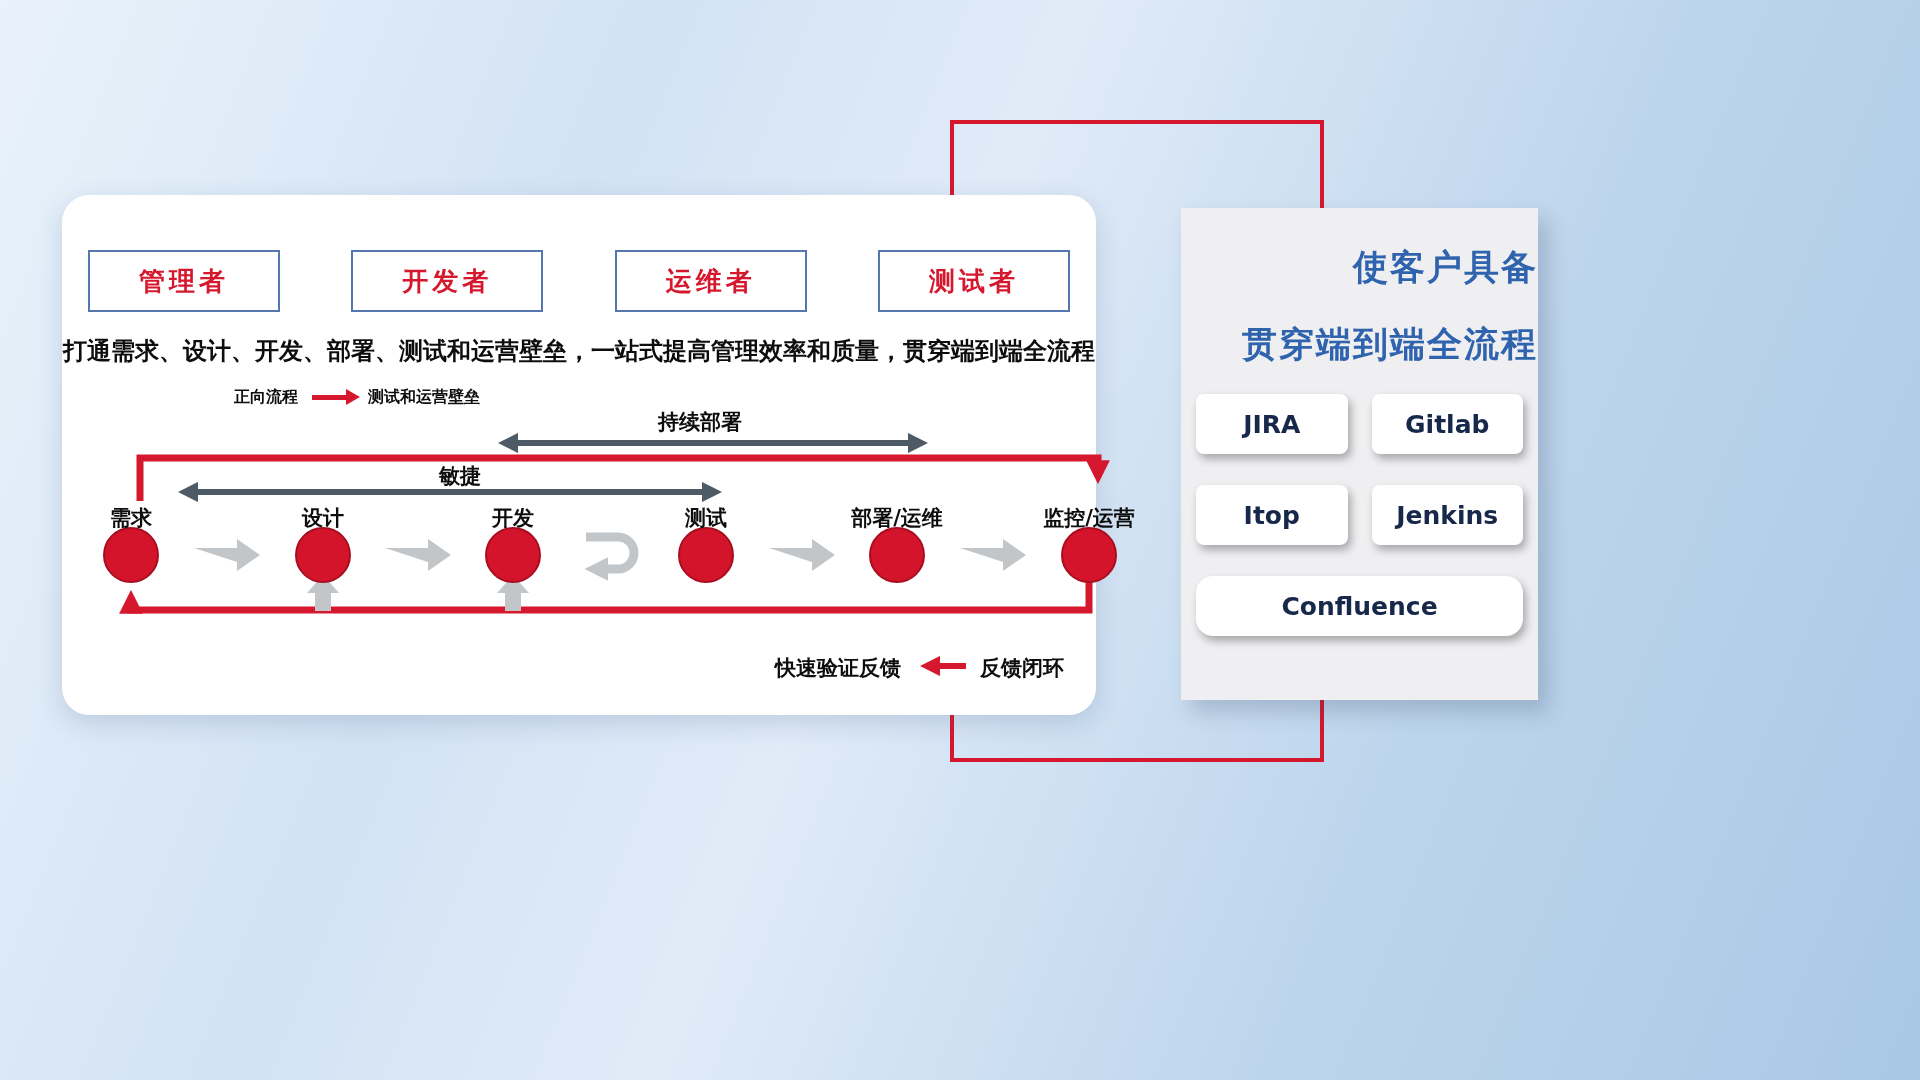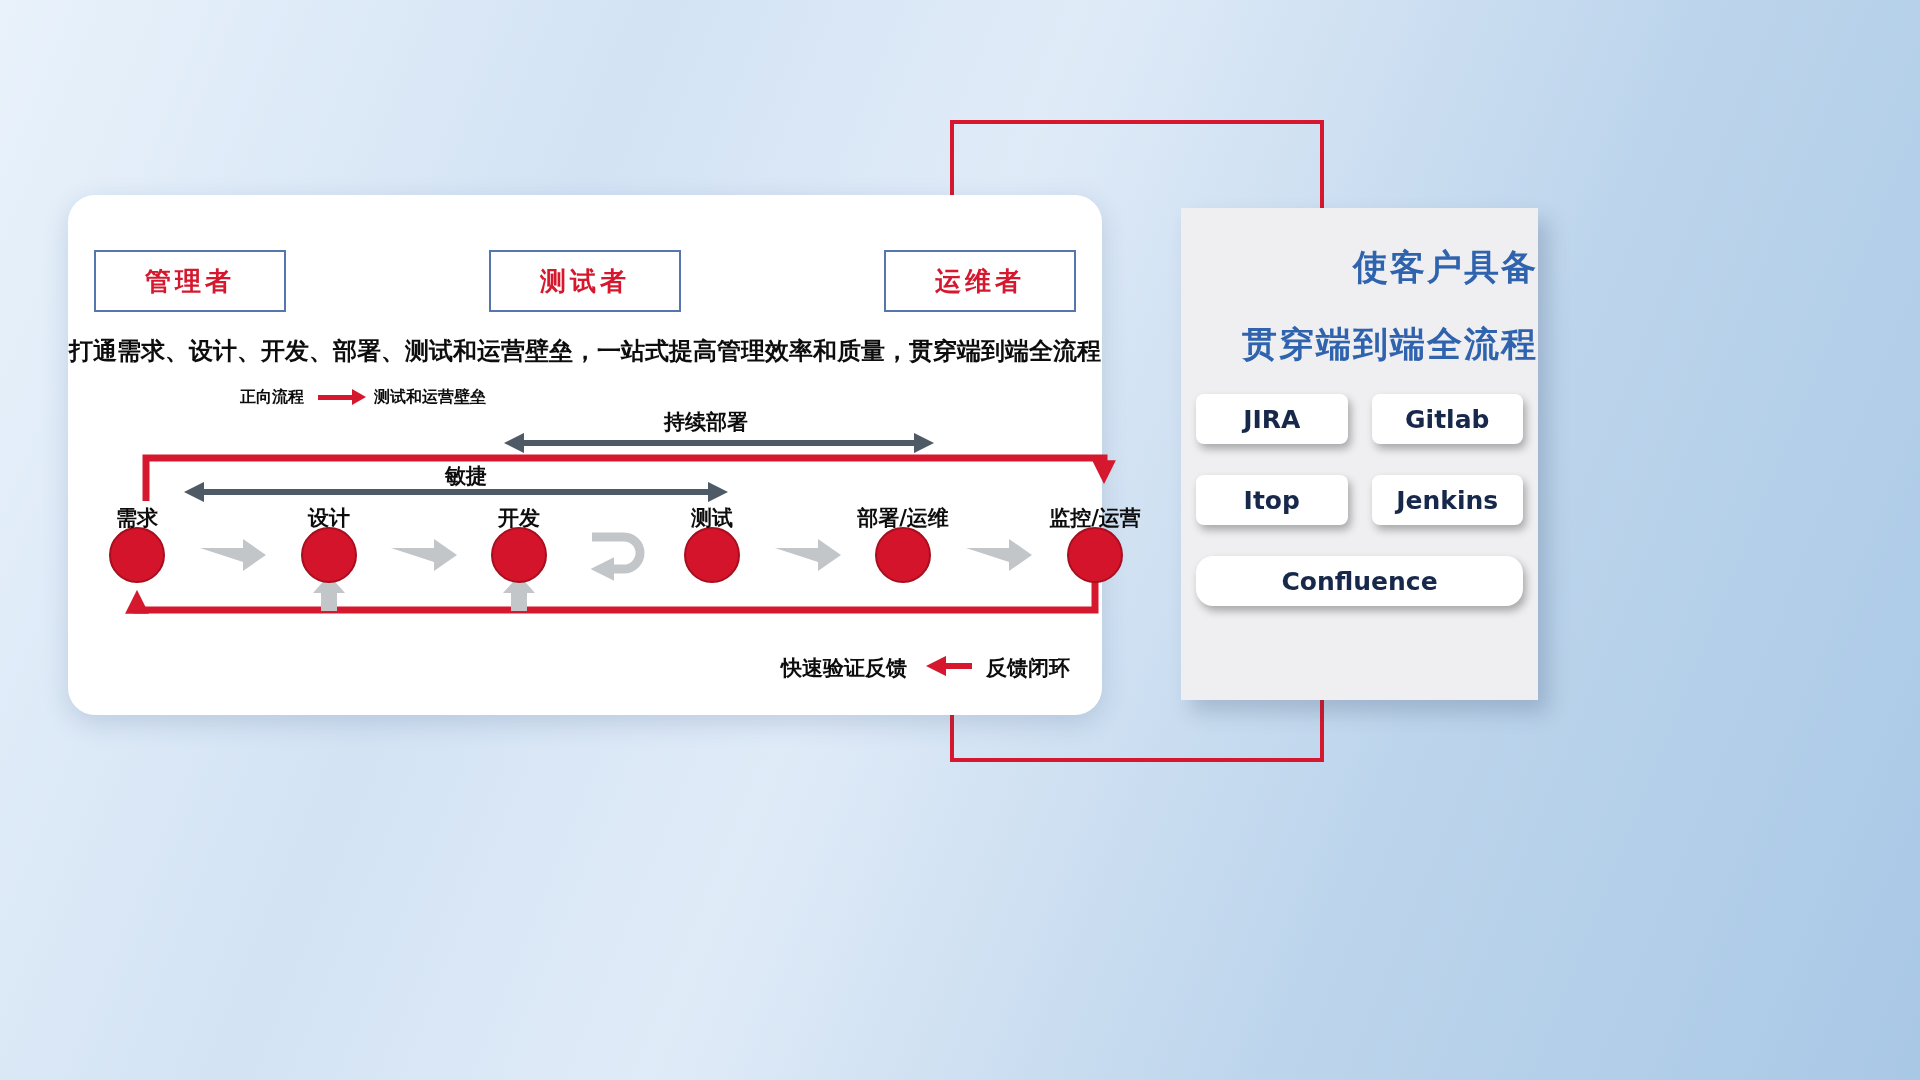--- a/index.html
+++ b/index.html
@@ -7,21 +7,21 @@
   }
   *{box-sizing:border-box;margin:0;padding:0;}
   html,body{margin:0;}
   .stage{
     position:relative;width:1920px;height:1080px;overflow:hidden;
     font-family:"DejaVu Sans","Liberation Sans",sans-serif;
     background:linear-gradient(112deg,#e9f2fb 0%,#d3e3f4 28%,#e0ebf8 46%,#bdd5ec 72%,#a9c8e6 100%);
   }
   .red-frame{position:absolute;left:950px;top:120px;width:374px;height:642px;border:4px solid var(--red,#d5182d);}
   .card{
-    position:absolute;left:68px;top:195px;width:1034px;height:520px;background:#ffffff;
+    position:absolute;left:62px;top:195px;width:1034px;height:520px;background:#ffffff;
     border-radius:27px;box-shadow:0 8px 26px rgba(50,80,120,.18);
   }
   .roles{position:absolute;left:26px;right:26px;top:55px;display:flex;justify-content:space-between;}
   .role-box{
     width:192px;height:62px;border:2px solid #5577ad;background:#fff;
     display:flex;align-items:center;justify-content:center;
     color:var(--red,#d5182d);font-size:26px;font-weight:bold;letter-spacing:4px;
   }
   .subtitle{position:absolute;left:0;right:0;top:140px;text-align:center;font-size:24px;font-weight:bold;color:var(--ink,#0d0d0d);}
   .legend-forward{position:absolute;left:172px;top:192px;display:flex;align-items:center;font-size:16px;font-weight:bold;color:var(--ink,#0d0d0d);}
@@ -40,38 +40,39 @@
   .node{fill:#d4142a;stroke:#a80e1f;stroke-width:2px;}
   .panel{
     position:absolute;left:1181px;top:208px;width:357px;height:492px;background:#efeff2;
     box-shadow:10px 12px 20px rgba(40,60,90,.22);
   }
   .panel-title{text-align:right;color:var(--blue,#2f63ae);font-weight:bold;font-size:35px;letter-spacing:2px;}
   .panel-title.l1{margin-top:36px;}
   .panel-title.l2{margin-top:30px;}
   .tools{position:absolute;left:15px;right:15px;top:186px;display:grid;grid-template-columns:1fr 1fr;column-gap:24px;row-gap:31px;}
   .tool{
-    height:50px;background:#fff;border-radius:8px;display:flex;align-items:center;justify-content:center;
+    height:60px;background:#fff;border-radius:8px;display:flex;align-items:center;justify-content:center;
     font-size:25px;font-weight:bold;color:#17284a;box-shadow:3px 5px 9px rgba(0,0,0,.3);
   }
   .tool-wide{grid-column:1 / -1;border-radius:17px;}
 </style>
 </head>
 <body>
 
 <div class="stage">
 
   <div class="red-frame"></div>
 
   <div class="card">
 
     <div class="roles">
       <div class="role-box">管理者</div>
+      <div class="role-box">开发者</div>
+      <div class="role-box">运维者</div>
       <div class="role-box">测试者</div>
-      <div class="role-box">运维者</div>
     </div>
 
     <div class="subtitle">打通需求、设计、开发、部署、测试和运营壁垒，一站式提高管理效率和质量，贯穿端到端全流程</div>
 
     <div class="legend-forward">
       <span>正向流程</span>
       <span class="arrow-right"></span>
       <span>测试和运营壁垒</span>
     </div>
 

